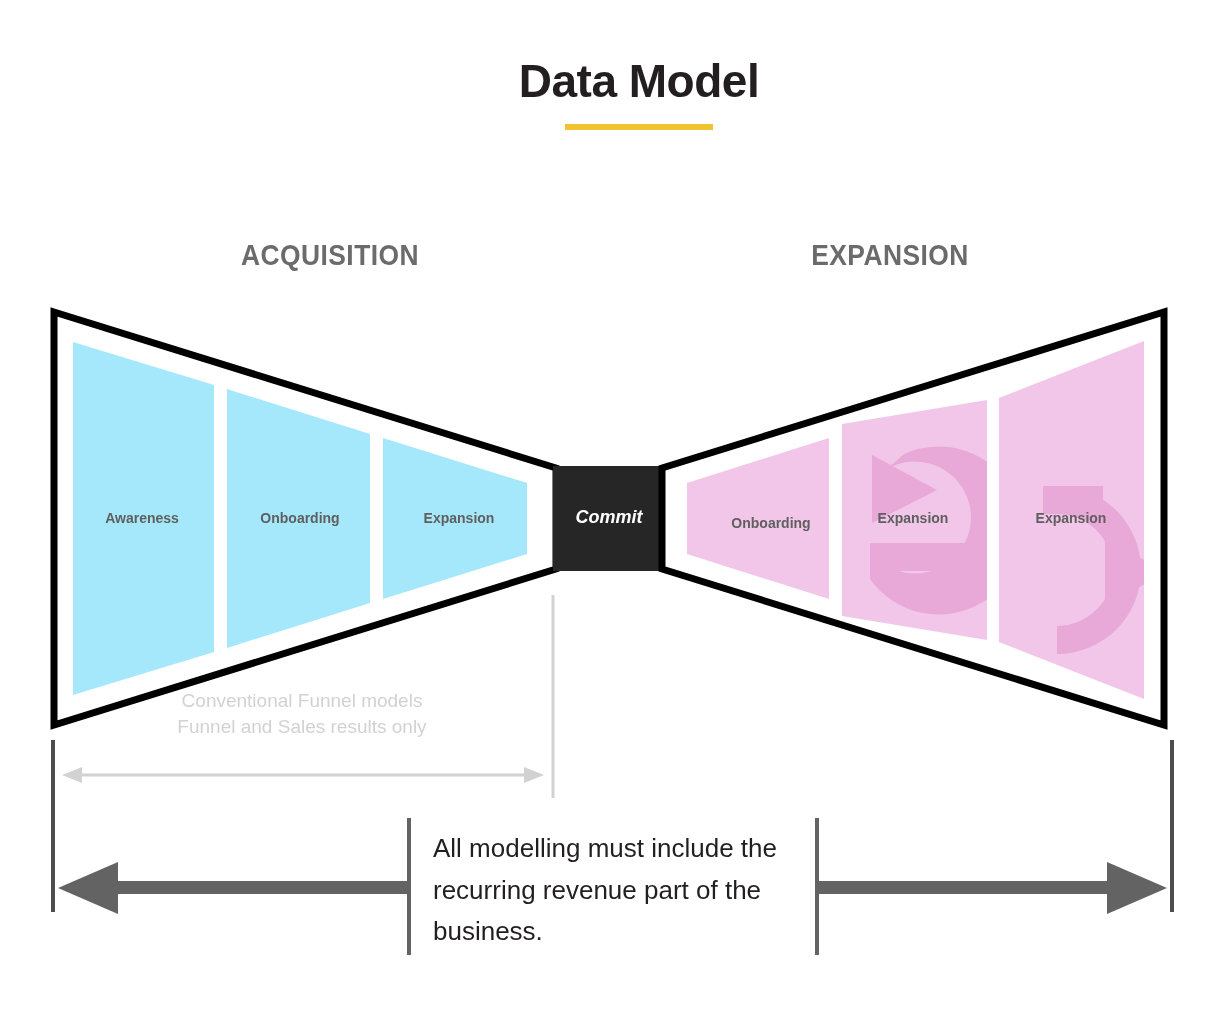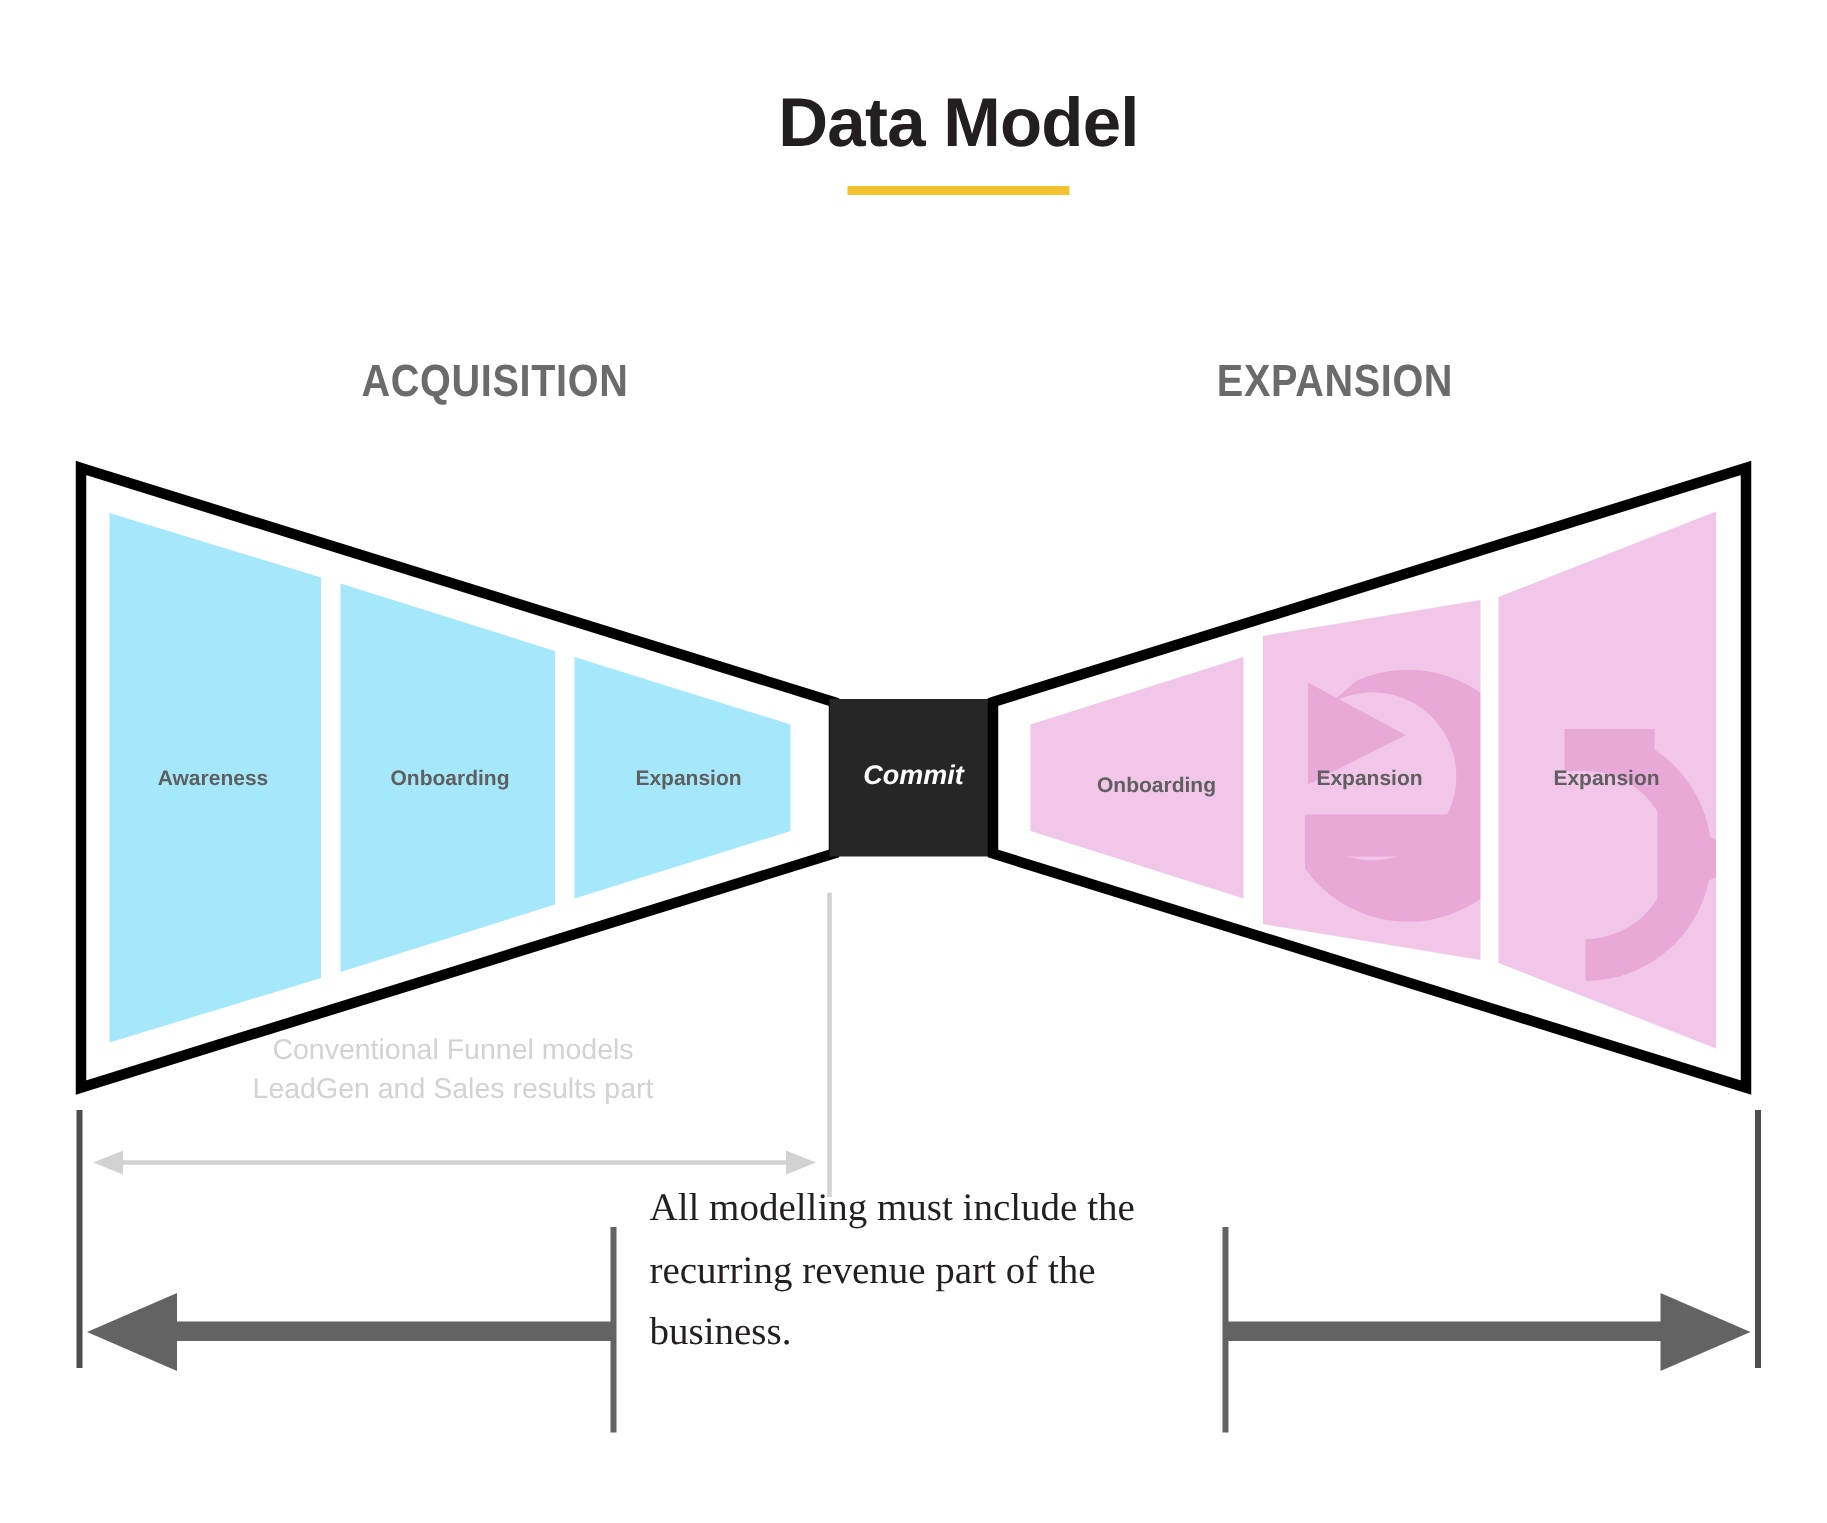--- a/index.html
+++ b/index.html
@@ -188,17 +188,17 @@
   <div class="stage-label" style="left:142px; top:518px;">Awareness</div>
   <div class="stage-label" style="left:300px; top:518px;">Onboarding</div>
   <div class="stage-label" style="left:459px; top:518px;">Expansion</div>
 
   <div class="stage-label commit" style="left:609px; top:517px;">Commit</div>
 
   <div class="stage-label" style="left:755px; top:523px;margin-left:16px;">Onboarding</div>
   <div class="stage-label" style="left:913px; top:518px;">Expansion</div>
   <div class="stage-label" style="left:1071px; top:518px;">Expansion</div>
 
-  <div class="note-soft" style="left:152px; top:688px;">Conventional Funnel models LeadGen and Sales results part</div>
-
-  <div class="caption-strong" style="left:433px; top:784px;font-family:Liberation Serif, serif;">All modelling must include the recurring revenue part of the business.</div>
+  <div class="note-soft" style="left:152px; top:688px;">Conventional Funnel models Funnel and Sales results only</div>
+
+  <div class="caption-strong" style="left:433px; top:828px;">All modelling must include the recurring revenue part of the business.</div>
 
 </div>
 
 </body></html>

